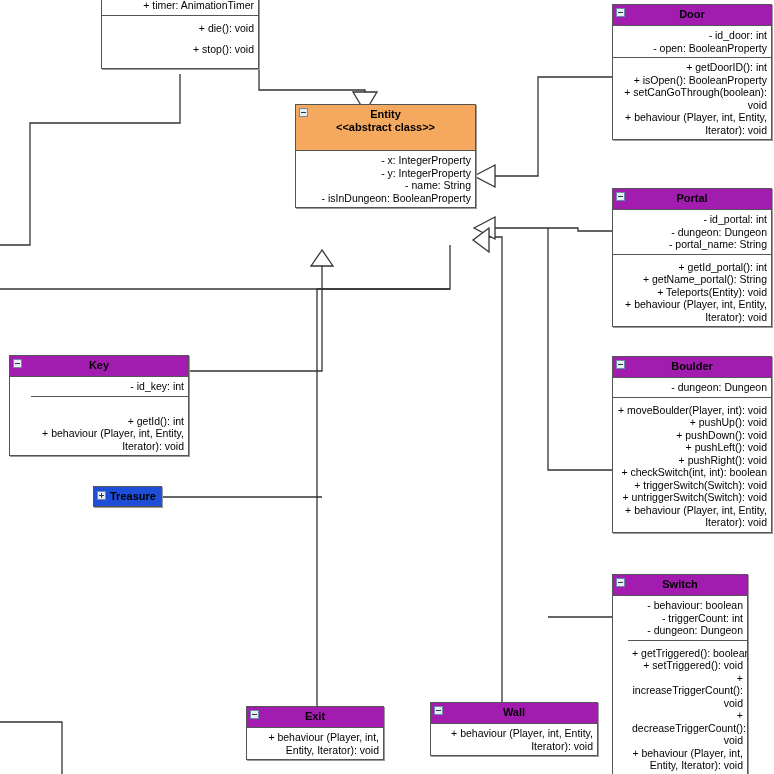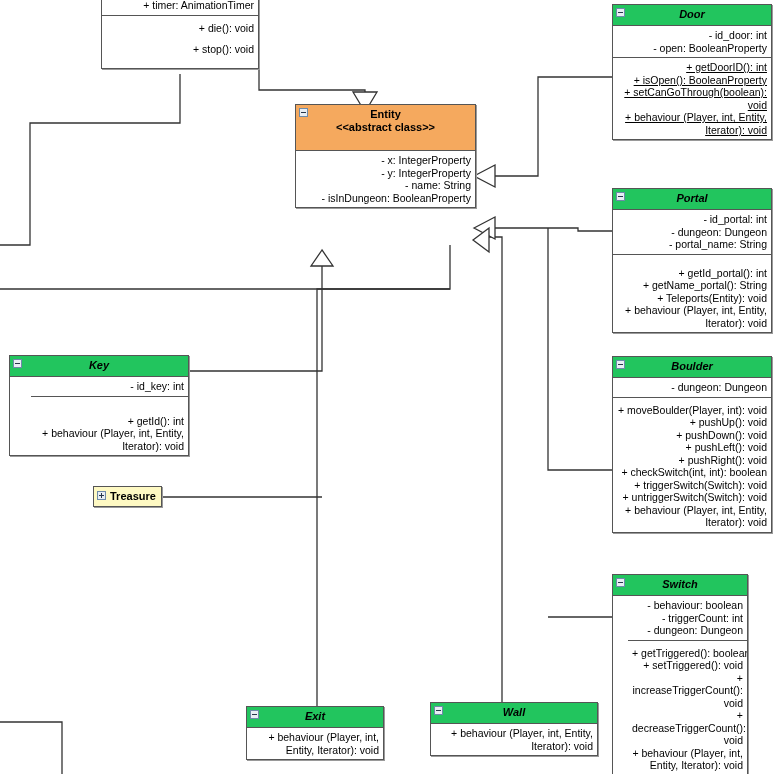--- a/index.html
+++ b/index.html
@@ -34,22 +34,21 @@
     text-align: center;
     font-size: 11px;
     font-weight: bold;
     color: #000000;
     line-height: 13px;
   }
   .uml-header.abstract {
     background: #F5A95E;
   }
   .uml-header.plain {
-    background: #22c55e;
-    font-style: italic;
+    background: #a21caf;
   }
   .uml-header .stereo {
     display: block;
     font-size: 11px;
     font-weight: bold;
   }
   .collapse-box {
     position: absolute;
     left: 3px;
     top: 3px;
@@ -95,21 +94,21 @@
   .uml-section .row.wrap {
     white-space: normal;
   }
   .uml-section.spaced .row {
     margin-bottom: 9px;
   }
   
   .uml-collapsed {
     position: absolute;
     box-sizing: border-box;
-    background: #fef9c3;
+    background: #1d4ed8;
     border: 1px solid #555555;
     box-shadow: 1px 1px 0 0 #9a9a9a;
     font-size: 11px;
     font-weight: bold;
     padding: 3px 4px 3px 16px;
     line-height: 13px;
     z-index: 5;
   }
   .uml-collapsed .collapse-box {
     top: 4px;
@@ -197,39 +196,39 @@
 
   <div class="uml-class" style="left:612px; top:4px; width:160px;">
     <div class="uml-header plain">
       <span class="collapse-box"></span>
       <span>Door</span>
     </div>
     <div class="uml-section">
       <div class="row">- id_door: int</div>
       <div class="row">- open: BooleanProperty</div>
     </div>
-    <div class="uml-section" style="text-decoration:underline;">
+    <div class="uml-section" style="">
       <div class="row">+ getDoorID(): int</div>
       <div class="row">+ isOpen(): BooleanProperty</div>
       <div class="row wrap">+ setCanGoThrough(boolean): void</div>
       <div class="row wrap">+ behaviour (Player, int, Entity, Iterator): void</div>
     </div>
   </div>
 
   <div class="uml-class" style="left:612px; top:188px; width:160px;">
     <div class="uml-header plain">
       <span class="collapse-box"></span>
       <span>Portal</span>
     </div>
     <div class="uml-section">
       <div class="row">- id_portal: int</div>
       <div class="row">- dungeon: Dungeon</div>
       <div class="row">- portal_name: String</div>
     </div>
-    <div class="uml-section" style="padding-top:12px;">
+    <div class="uml-section" style="padding-top:6px;">
       <div class="row">+ getId_portal(): int</div>
       <div class="row">+ getName_portal(): String</div>
       <div class="row">+ Teleports(Entity): void</div>
       <div class="row wrap">+ behaviour (Player, int, Entity, Iterator): void</div>
     </div>
   </div>
 
   <div class="uml-class" style="left:612px; top:356px; width:160px;">
     <div class="uml-header plain">
       <span class="collapse-box"></span>

